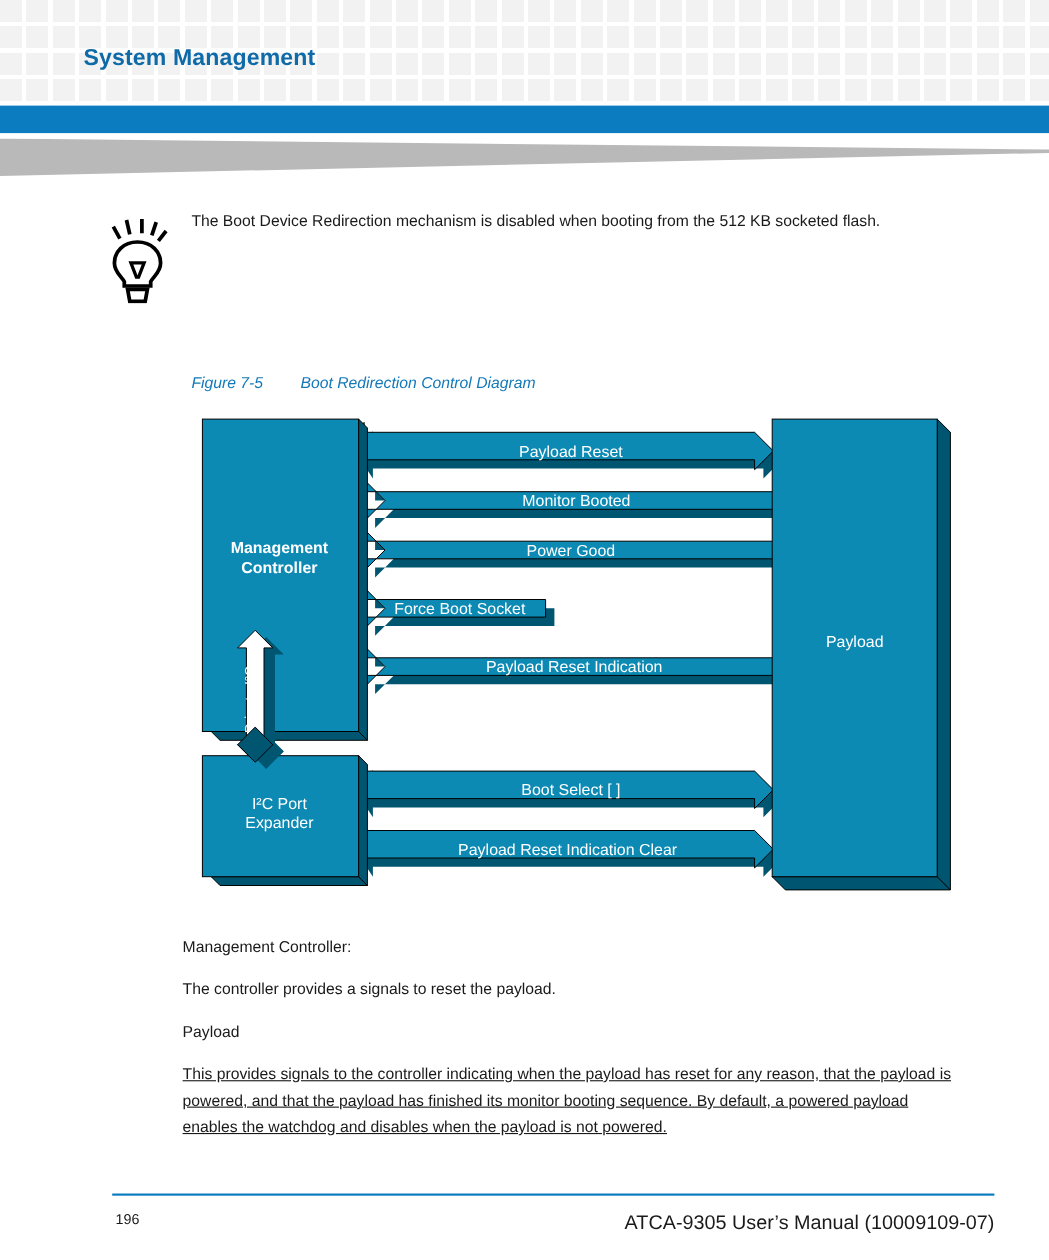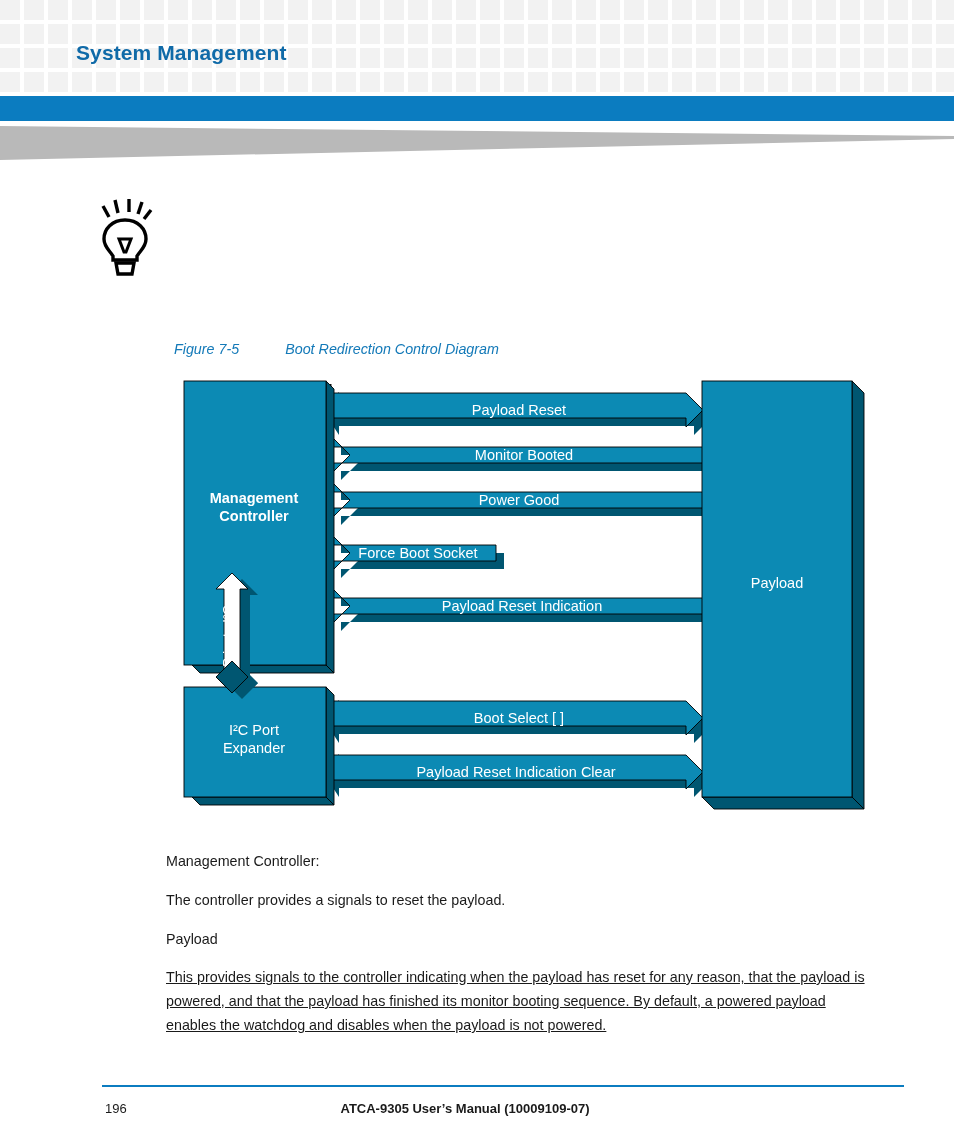--- a/index.html
+++ b/index.html
@@ -101,21 +101,21 @@
   
   #figure-caption {
     position: absolute;
     left: 174px;
     top: 341px;
     font-style: italic;
     font-size: 14.3px;
     color: #1379b8;
     white-space: nowrap;
   }
-  #figure-caption .fig-num { margin-right: 46px; }
+  #figure-caption .fig-num { margin-right: 34px; }
 
   
   #figure-diagram {
     position: absolute;
     left: 174px;
     top: 373px;
     width: 700px;
     height: 440px;
   }
 
@@ -155,24 +155,23 @@
     left: 79px;
     top: 16px;
     font-size: 13px;
     color: #1a1a1a;
   }
   #footer-manual-title {
     position: absolute;
     left: 0;
     top: 16px;
     width: 878px;
-    text-align: center;
-    font-size: 13px;
-    color: #1a1a1a;
-    font-weight: bold;
+    text-align: right;
+    font-size: 18px;
+    color: #1a1a1a;
   }
 </style>
 </head>
 <body>
 
 <div id="page-header">
   <div id="header-grid"></div>
   <div id="header-title">System Management</div>
 </div>
 <div id="header-blue-bar"></div>
@@ -186,20 +185,21 @@
       <line x1="8" y1="8" x2="14" y2="19"></line>
       <line x1="20" y1="2" x2="23" y2="15"></line>
       <line x1="34" y1="1" x2="34" y2="14"></line>
       <line x1="47" y1="4" x2="43" y2="16"></line>
       <line x1="56" y1="12" x2="49" y2="21"></line>
     </g>
     <path d="M30,22 C17,22 9,31 9,41 C9,49 15,53 18,58 L18,62 L42,62 L42,58 C45,53 51,49 51,41 C51,31 43,22 30,22 Z" fill="none" stroke="#000000" stroke-width="3.4"></path>
     <path d="M21,65 L39,65 L37,76 L23,76 Z" fill="none" stroke="#000000" stroke-width="3.4"></path>
     <path d="M24,41 L36,41 L31,54 L29,54 Z" fill="none" stroke="#000000" stroke-width="3"></path>
   </svg>
+  <div id="tip-text">The Boot Device Redirection mechanism is disabled when booting from the 512 KB socketed flash.</div>
 </div>
 
 <div id="figure-caption">
   <span class="fig-num">Figure 7-5</span><span>Boot Redirection Control Diagram</span>
 </div>
 
 <svg id="figure-diagram" viewBox="0 0 700 440" preserveAspectRatio="none">
 
   <defs>
 

